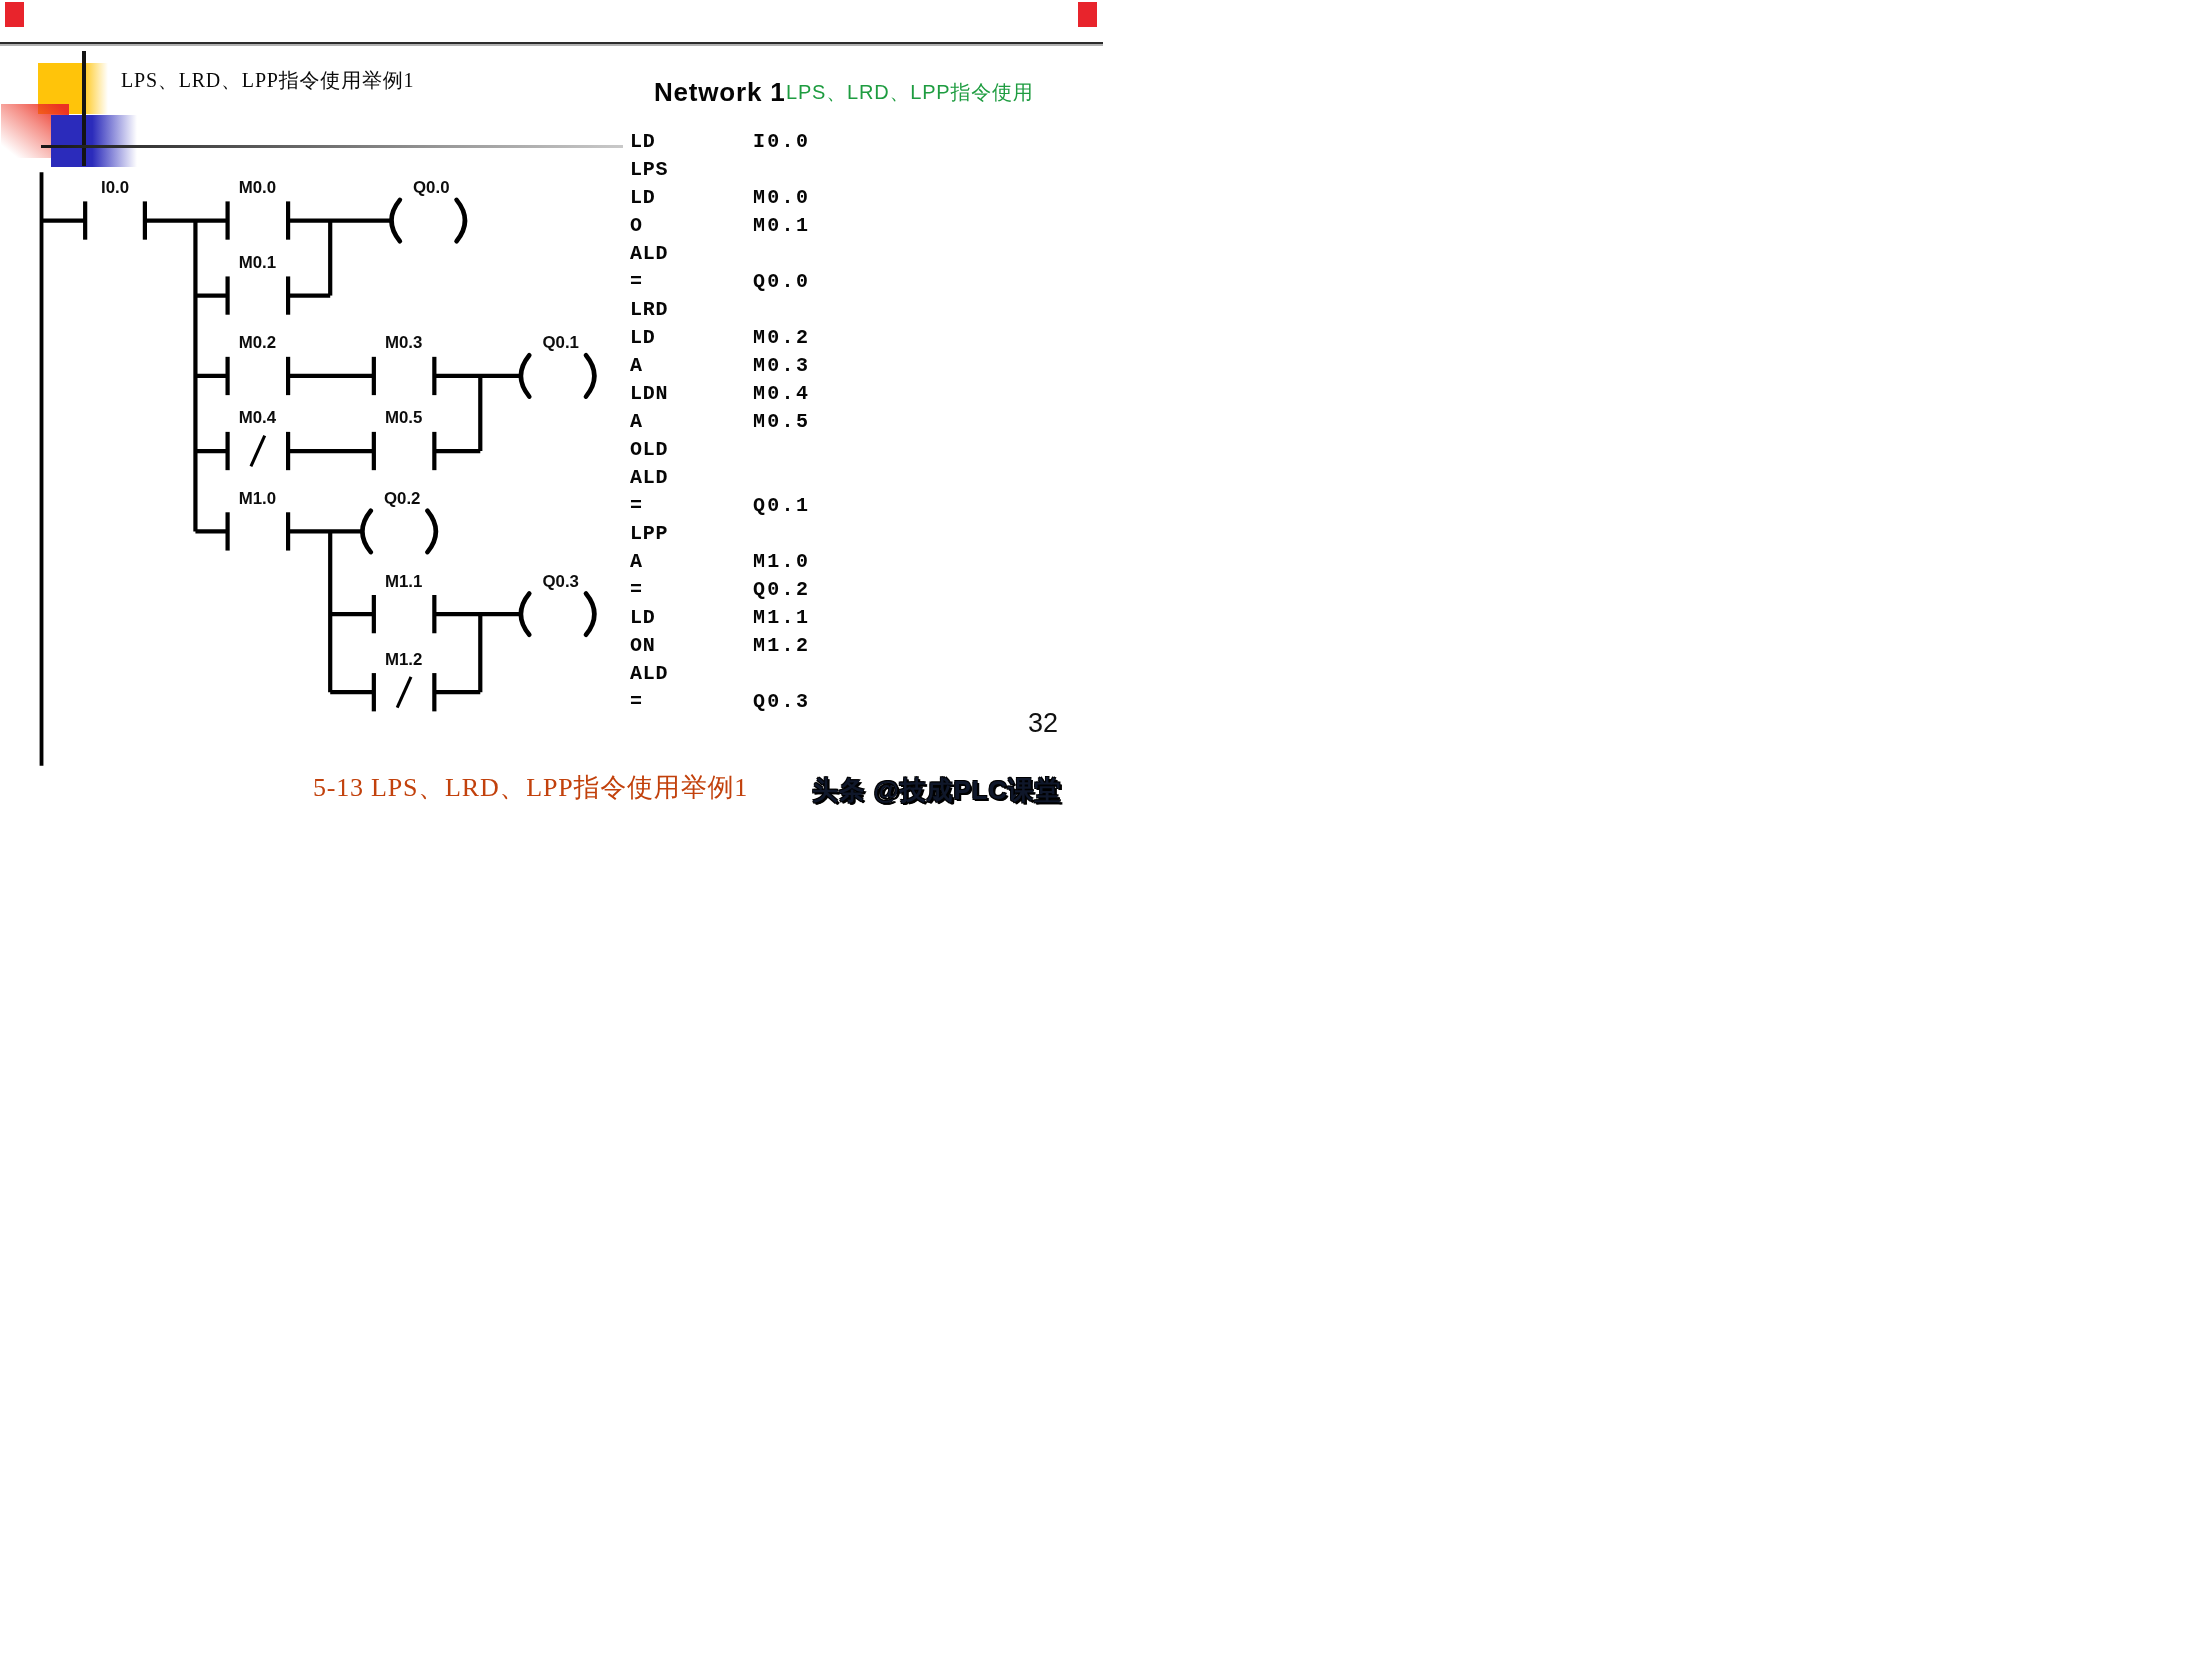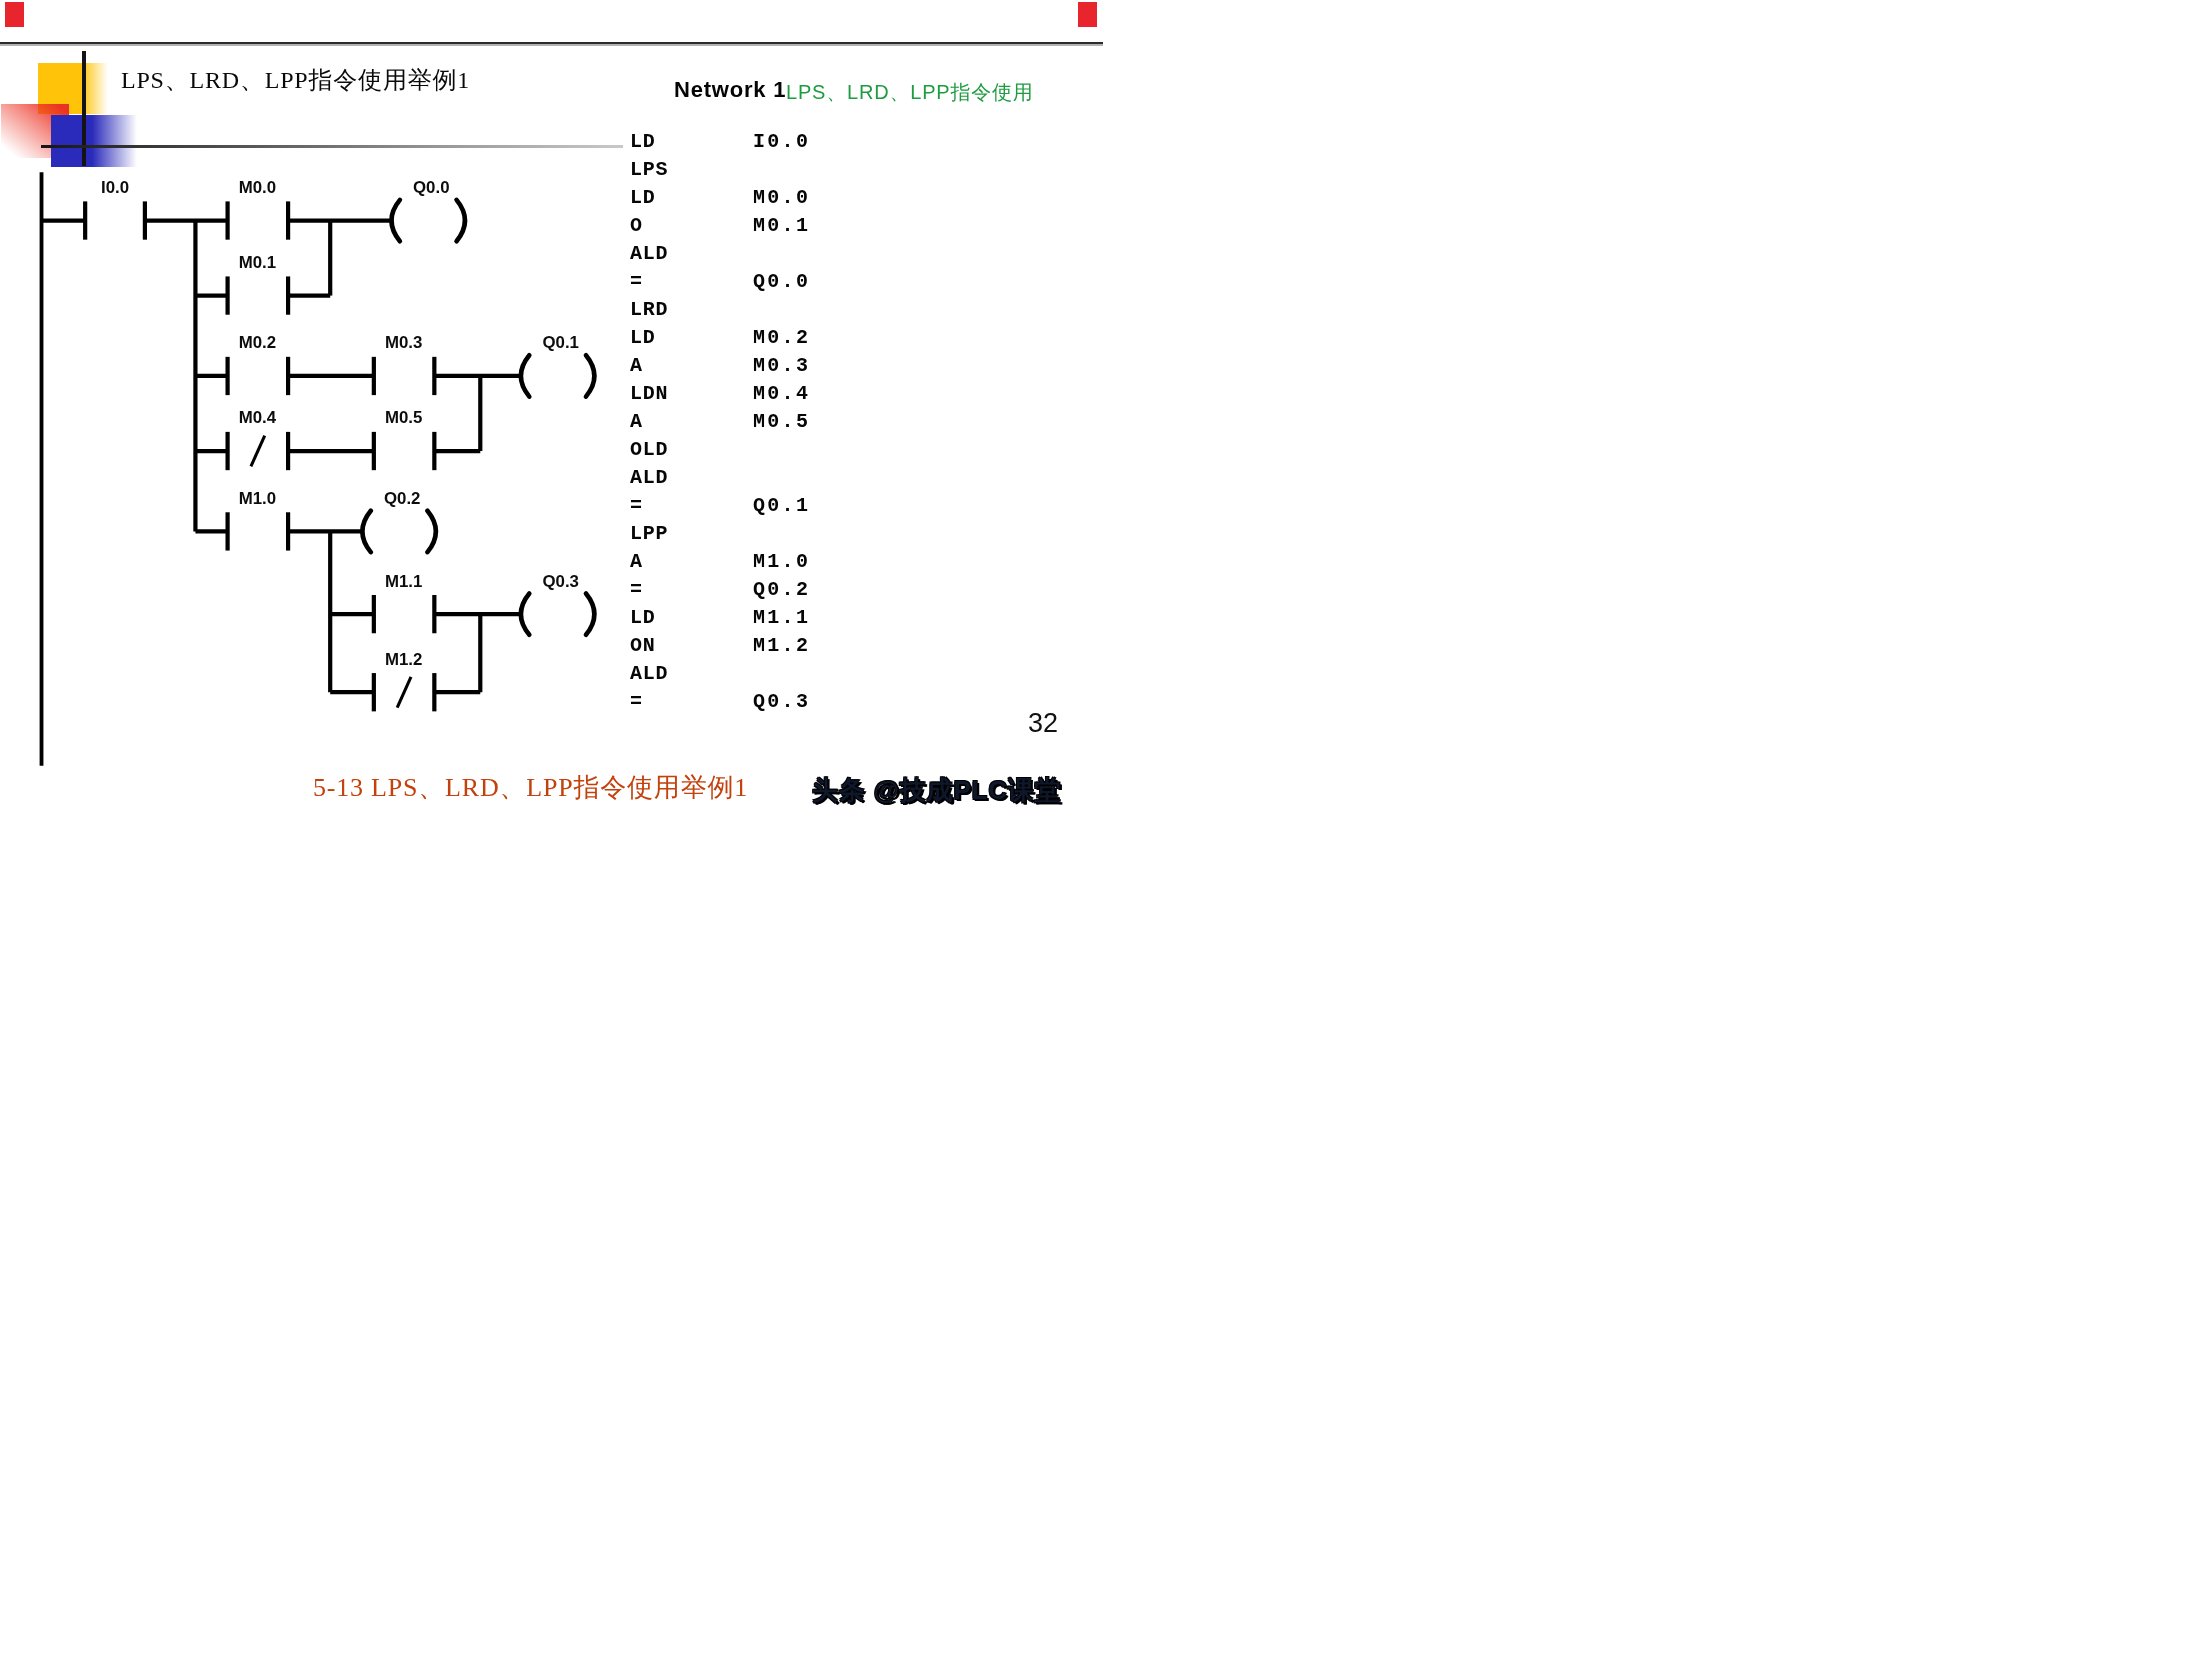--- a/index.html
+++ b/index.html
@@ -28,29 +28,29 @@
   .deco{position:absolute;}
   .sq-yellow{left:38px;top:63px;width:70px;height:51px;}
   .sq-red{left:0.8px;top:104px;width:68px;height:54px;}
   .sq-blue{left:51px;top:115px;width:86px;height:52px;}
   .cross-v{left:82px;top:51px;width:3.8px;height:115px;background:#141414;}
   .cross-h{left:41px;top:145px;width:582px;height:3.1px;}
   
   .slide-title{
     position:absolute;left:121px;top:63px;
     font-family:"Liberation Serif",serif;
-    font-size:24px;line-height:35px;
+    font-size:20px;line-height:35px;
     color:#0a0a0a;letter-spacing:0.8px;white-space:nowrap;
   }
   
   #ladder{position:absolute;left:0;top:0;}
   
   .network-label{
-    position:absolute;left:674px;top:77px;
-    font-size:22px;font-weight:700;color:#050505;letter-spacing:0.8px;white-space:nowrap;
+    position:absolute;left:654px;top:77px;
+    font-size:26px;font-weight:700;color:#050505;letter-spacing:0.8px;white-space:nowrap;
   }
   .network-annotation{
     position:absolute;left:786px;top:79px;
     font-size:20px;letter-spacing:0.8px;white-space:nowrap;
   }
   .stl{
     position:absolute;left:630px;top:128px;
     font-family:"Liberation Mono","DejaVu Sans Mono",monospace;
     font-size:20px;font-weight:600;color:#060606;
   }

